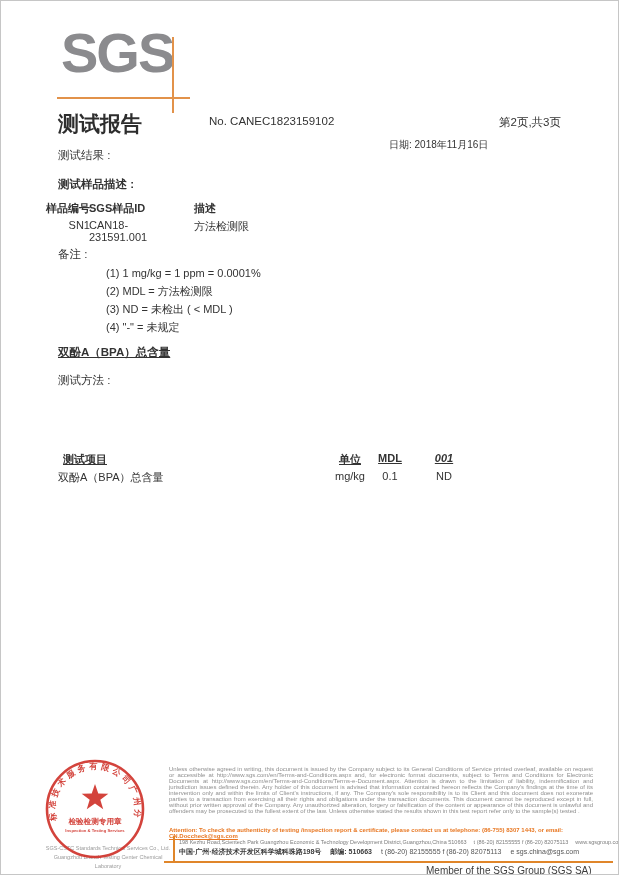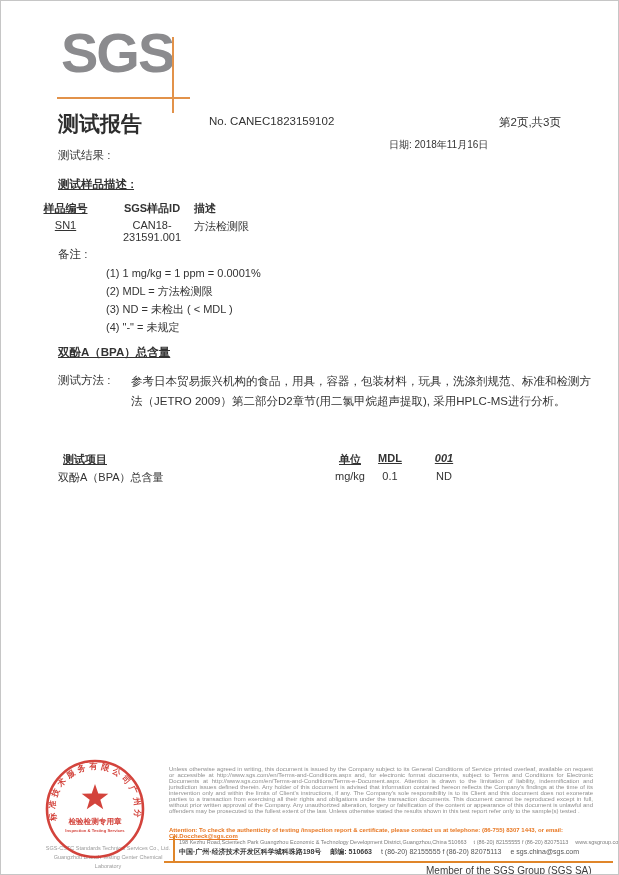--- a/index.html
+++ b/index.html
@@ -13,26 +13,26 @@
     color:#8b8b8e;letter-spacing:-2px;line-height:1;text-align:right;}
   .logo-hline{position:absolute;left:56px;top:96px;width:133px;height:2px;background:#e2924a;}
   .logo-vline{position:absolute;left:171px;top:36px;width:2px;height:76px;background:#e2924a;}
   
   .doc-title{position:absolute;left:57px;top:109px;font-size:21px;font-weight:bold;color:#2d2d2d;}
   .report-no{position:absolute;left:208px;top:114px;font-size:11.5px;}
   .report-date{position:absolute;left:388px;top:106px;font-size:10px;margin-top:31px;}
   .page-info{position:absolute;left:498px;top:114px;font-size:11.5px;}
   
   .results-label{position:absolute;left:57px;top:147px;font-size:11.5px;}
-  .sample-desc-label{position:absolute;left:57px;top:176px;font-size:11.5px;font-weight:bold;text-decoration:underline;}
+  .sample-desc-label{position:absolute;left:57px;top:176px;font-size:11.5px;font-weight:bold;}
   .st-h,.st-c{position:absolute;font-size:11px;}
   .st-h{font-weight:bold;top:200px;}
   .st-c{top:218px;}
-  .col1{left:32px;width:65px;text-align:center;text-decoration:underline;}
-  .col2{left:109px;width:84px;text-align:center;}
+  .col1{left:24px;width:65px;text-align:right;}
+  .col2{left:88px;width:84px;text-align:left;}
   .col3{left:193px;}
   .notes-label{position:absolute;left:57px;top:246px;font-size:11.5px;}
   .notes{position:absolute;left:105px;top:263px;font-size:11px;line-height:18px;}
   .bpa-title{position:absolute;left:57px;top:344px;font-size:11.5px;font-weight:bold;text-decoration:underline;}
   .method-label{position:absolute;left:57px;top:372px;font-size:11.5px;}
   .method-text{position:absolute;left:130px;top:370px;width:460px;font-size:11.5px;line-height:20px;}
   .rt-h,.rt-c{position:absolute;font-size:11px;margin-top:35px;}
   .rt-h{top:416px;font-weight:bold;}
   .rt-c{top:434px;}
   .rt-item-h{left:62px;text-decoration:underline;}
@@ -88,21 +88,20 @@
   <div class="notes-label">备注 :</div>
   <div class="notes">
     <div>(1) 1 mg/kg = 1 ppm = 0.0001%</div>
     <div>(2) MDL = 方法检测限</div>
     <div>(3) ND = 未检出 ( &lt; MDL )</div>
     <div>(4) "-" = 未规定</div>
   </div>
 
   <div class="bpa-title">双酚A（BPA）总含量</div>
   <div class="method-label">测试方法 :</div>
-  <div class="method-text">参考日本贸易振兴机构的食品，用具，容器，包装材料，玩具，洗涤剂规范、标准和检测方法（JETRO 2009）第二部分D2章节(用二氯甲烷超声提取), 采用HPLC-MS进行分析。</div>
 
   <span class="rt-h rt-item-h">测试项目</span>
   <span class="rt-h rt-unit">单位</span>
   <span class="rt-h rt-mdl">MDL</span>
   <span class="rt-h rt-001">001</span>
   <span class="rt-c rt-item">双酚A（BPA）总含量</span>
   <span class="rt-c rt-unit">mg/kg</span>
   <span class="rt-c rt-mdl">0.1</span>
   <span class="rt-c rt-001">ND</span>
 

